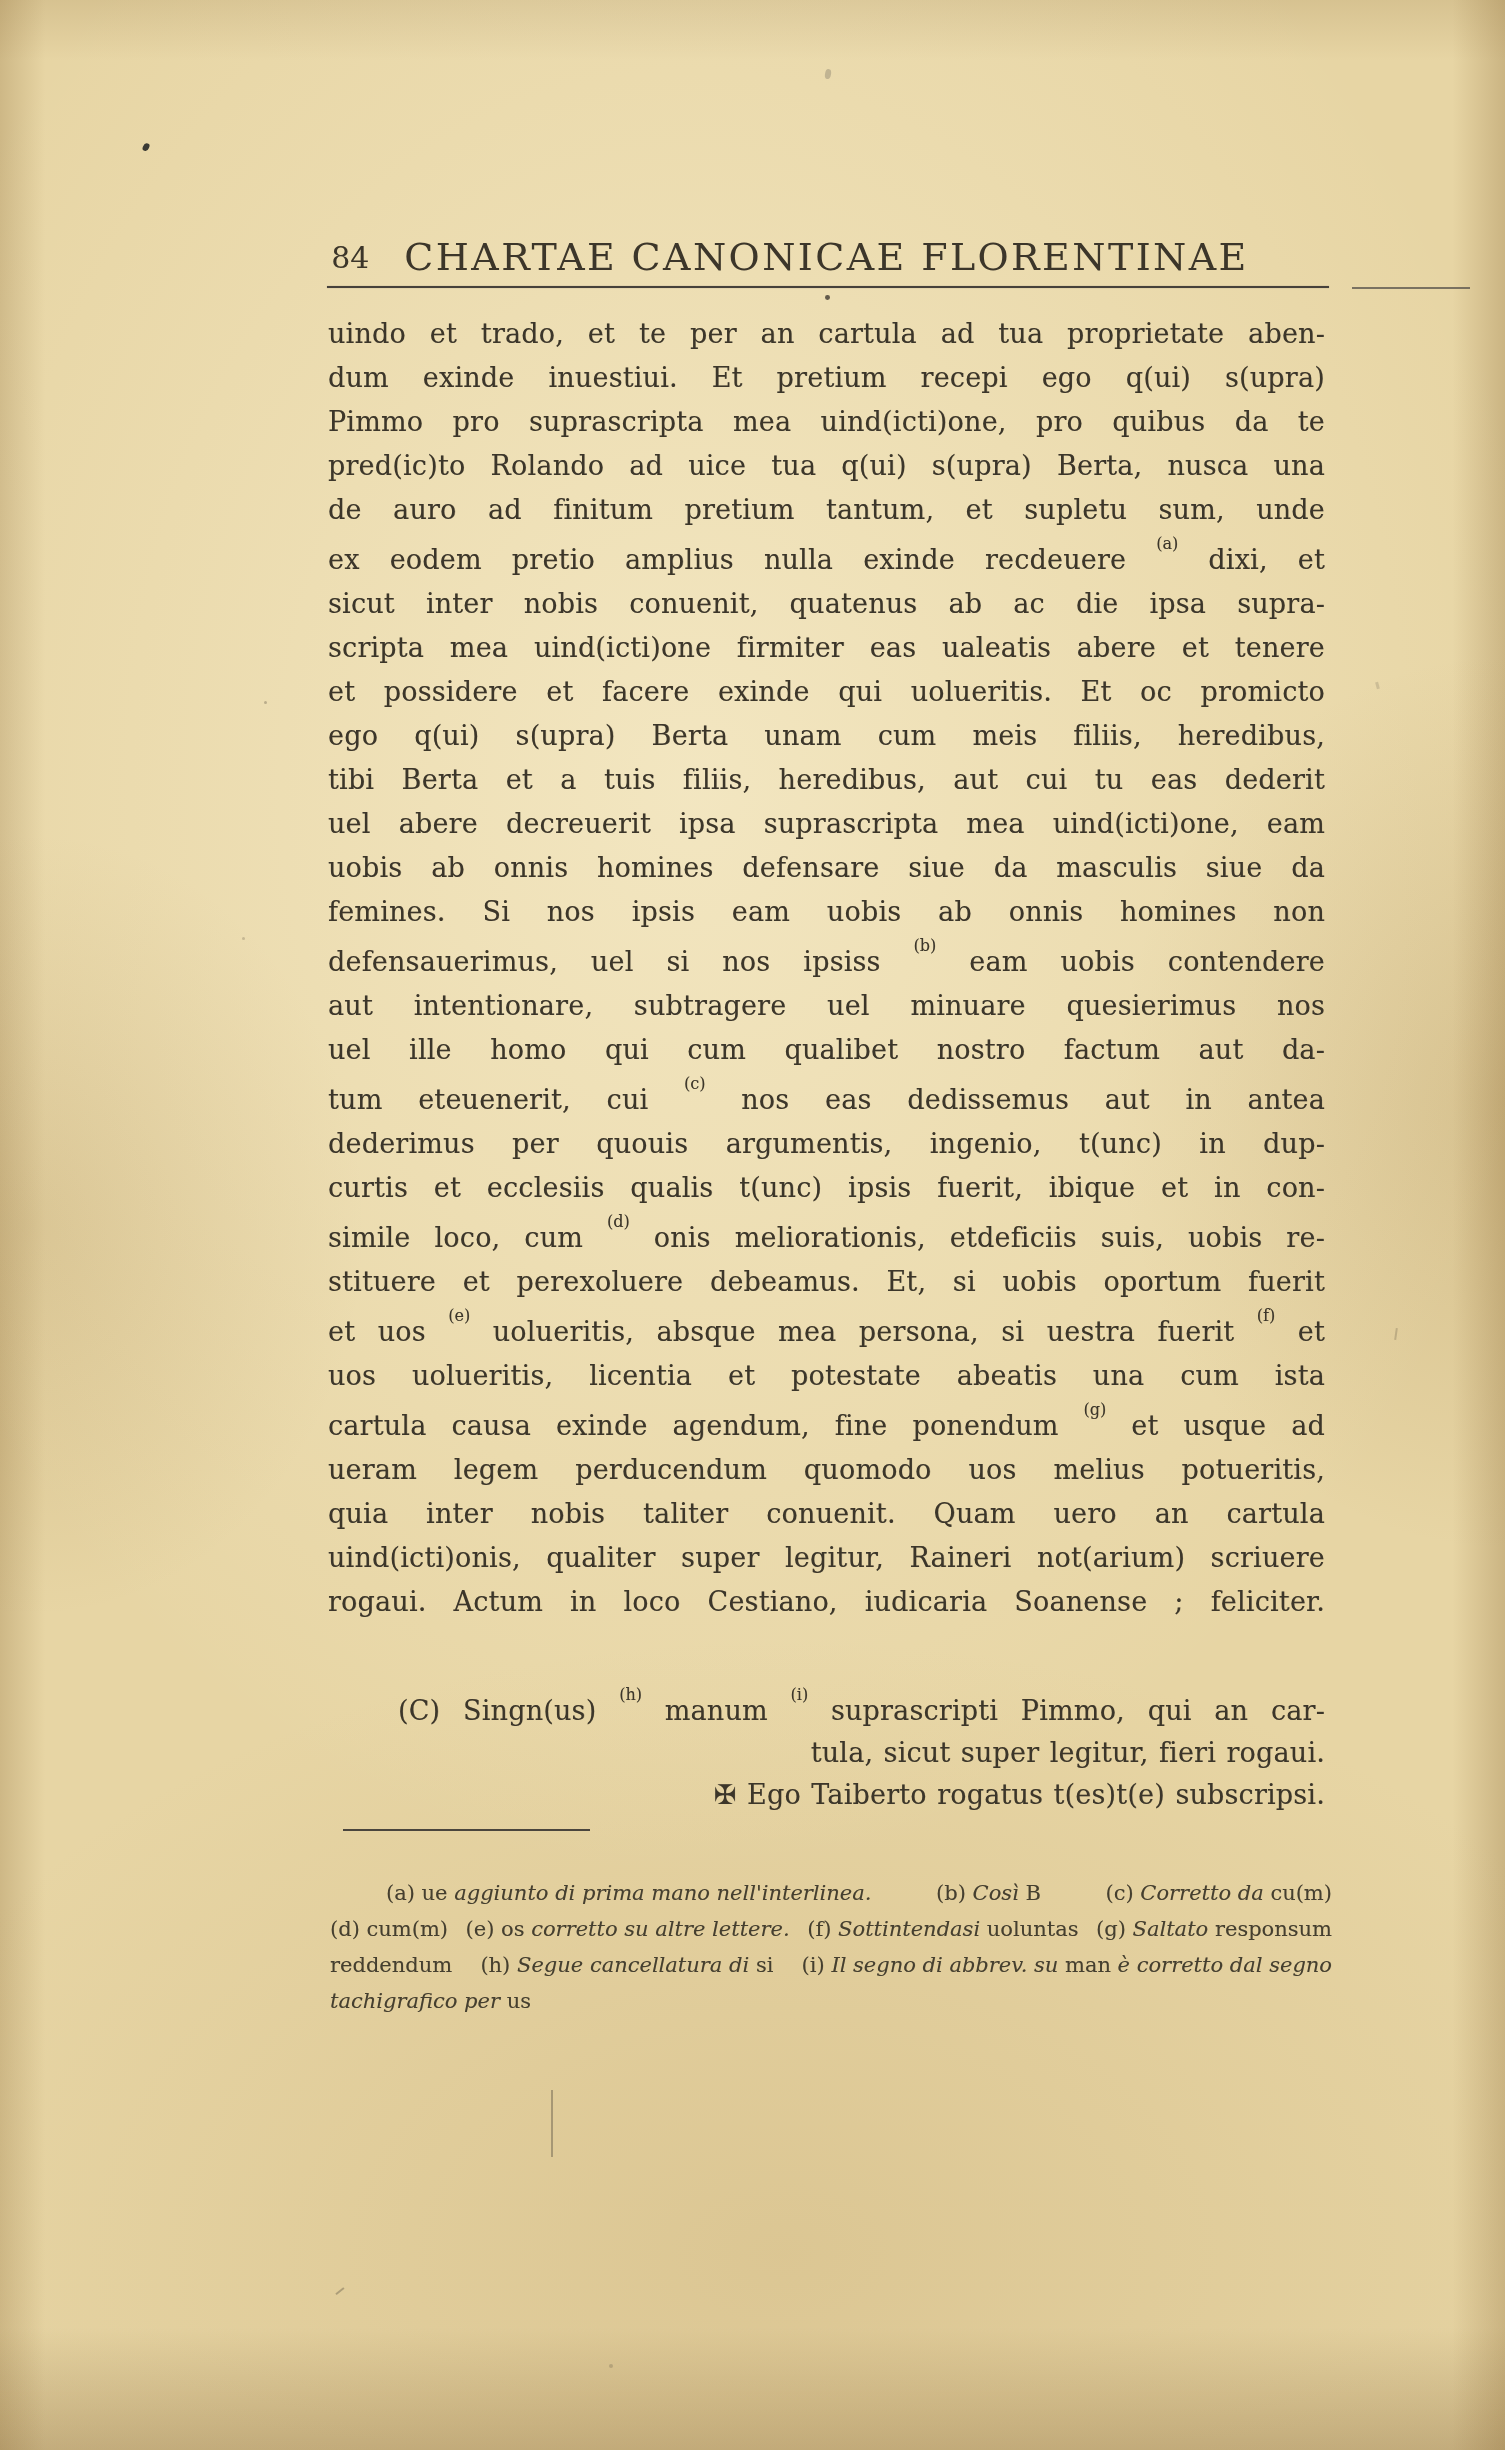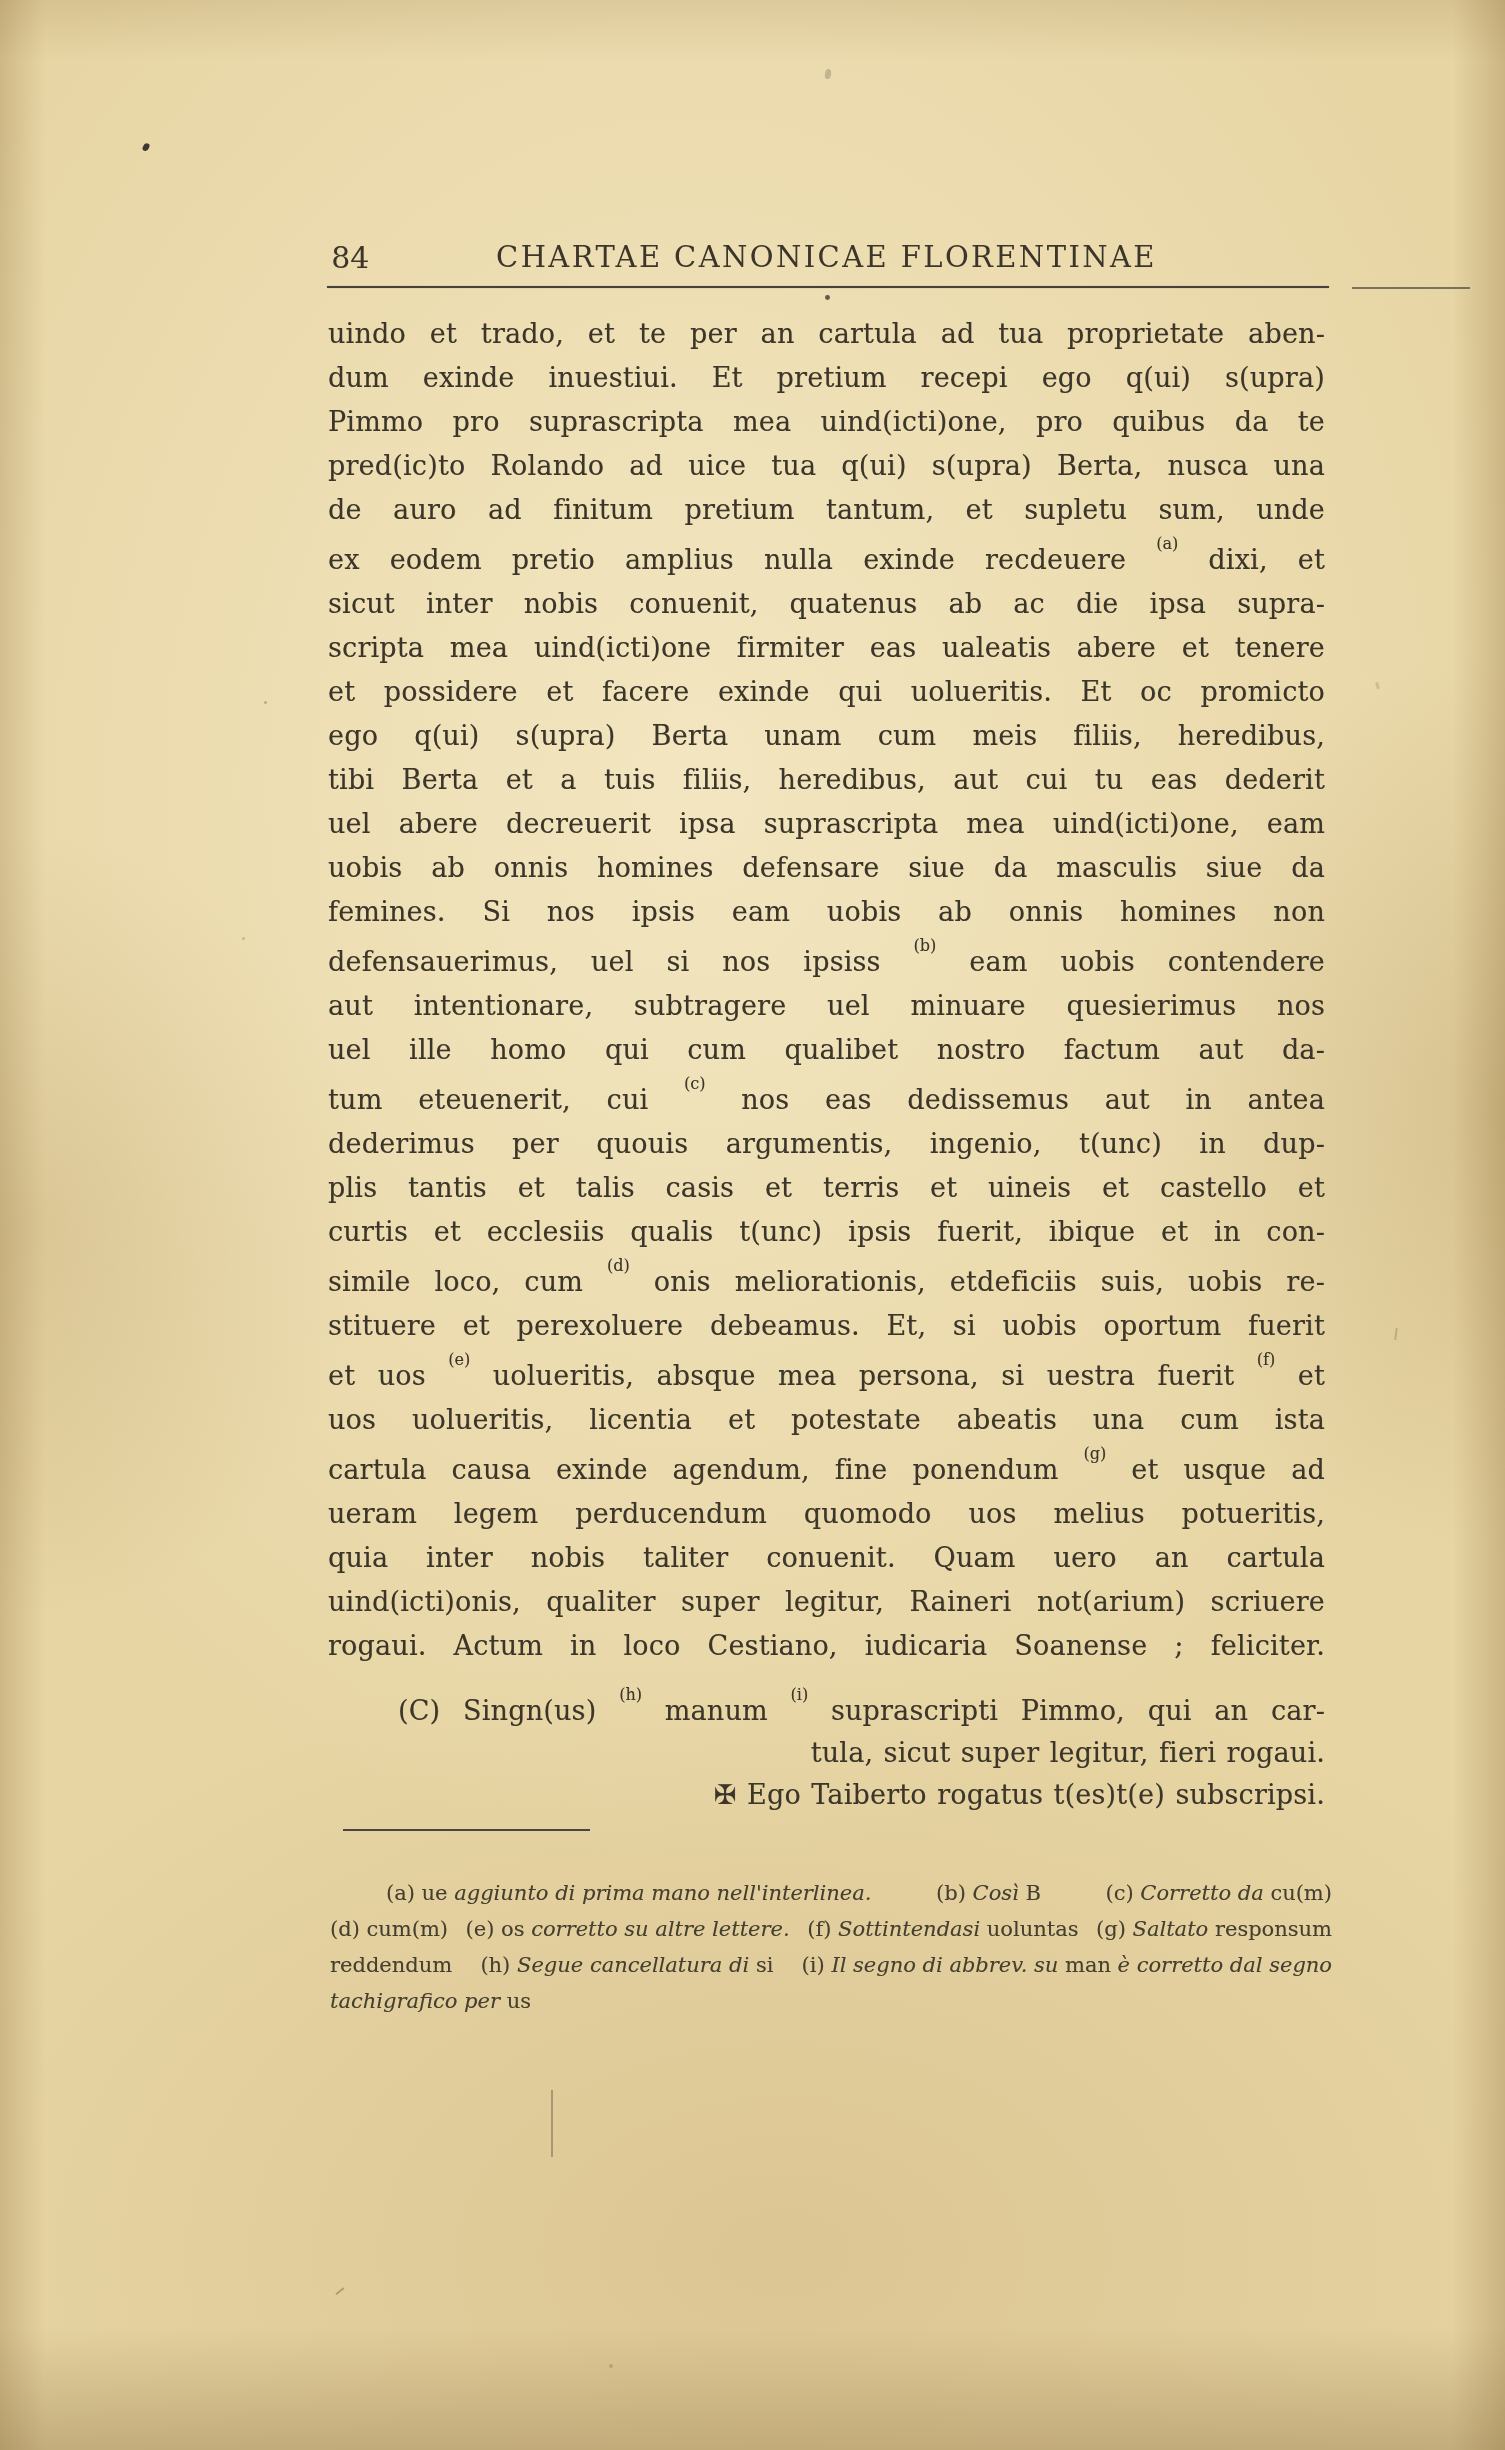--- a/index.html
+++ b/index.html
@@ -12,21 +12,21 @@
       radial-gradient(ellipse 1361px 881px at 52% 92%, rgba(190,160,104,0.28), rgba(190,160,104,0) 70%),
       radial-gradient(ellipse 480px 560px at 2% 50%, rgba(150,115,58,0.20), rgba(150,115,58,0) 70%),
       radial-gradient(ellipse 560px 641px at 100% 45%, rgba(150,115,58,0.22), rgba(150,115,58,0) 70%),
       linear-gradient(90deg, rgba(130,96,44,0.25) 0%, rgba(130,96,44,0) 3%, rgba(130,96,44,0) 96.5%, rgba(130,96,44,0.28) 100%),
       linear-gradient(180deg, rgba(130,96,44,0.16) 0%, rgba(130,96,44,0) 2.5%, rgba(130,96,44,0) 95%, rgba(112,80,36,0.30) 100%);
   }
   .ink{color:#3c362a;}
   
   .header{position:absolute;left:328px;top:240px;width:997px;height:37px;}
   .pagenum{position:absolute;left:3.2px;top:0;font-size:30px;line-height:35px;}
-  .runtitle{display:block;text-align:center;font-size:29px;line-height:35px;letter-spacing:2.4px;}
+  .runtitle{display:block;text-align:center;font-size:38px;line-height:35px;letter-spacing:2.4px;}
   .hrule{position:absolute;left:327px;top:286px;width:1002px;height:2.4px;background:#46413a;
          box-shadow:0 0 0.8px rgba(70,65,58,.8);}
   .hrule-ext{position:absolute;left:1352px;top:287px;width:118px;height:2.4px;background:#56504a;opacity:.75;}
   
   .body{position:absolute;left:328px;top:312px;width:997px;font-size:27px;line-height:44px;
         letter-spacing:0.2px;word-spacing:1.6px;text-shadow:0.3px 0.2px 0.4px rgba(60,54,42,.35);}
   .bline{text-align:justify;text-align-last:justify;white-space:nowrap;}
   .body sup,.sig sup{font-size:16px;position:relative;top:-10.4px;letter-spacing:0;}
   
   .sig{position:absolute;left:328px;top:1662px;width:997px;font-size:27px;line-height:42px;
@@ -80,21 +80,20 @@
     <div class="bline">ego q(ui) s(upra) Berta unam cum meis filiis, heredibus,</div>
     <div class="bline">tibi Berta et a tuis filiis, heredibus, aut cui tu eas dederit</div>
     <div class="bline">uel abere decreuerit ipsa suprascripta mea uind(icti)one, eam</div>
     <div class="bline">uobis ab onnis homines defensare siue da masculis siue da</div>
     <div class="bline">femines. Si nos ipsis eam uobis ab onnis homines non</div>
     <div class="bline">defensauerimus, uel si nos ipsiss <sup>(b)</sup> eam uobis contendere</div>
     <div class="bline">aut intentionare, subtragere uel minuare quesierimus nos</div>
     <div class="bline">uel ille homo qui cum qualibet nostro factum aut da-</div>
     <div class="bline">tum eteuenerit, cui <sup>(c)</sup> nos eas dedissemus aut in antea</div>
     <div class="bline">dederimus per quouis argumentis, ingenio, t(unc) in dup-</div>
-    <div class="bline">plis tantis et talis casis et terris et uineis et castello et</div>
     <div class="bline">curtis et ecclesiis qualis t(unc) ipsis fuerit, ibique et in con-</div>
     <div class="bline">simile loco, cum <sup>(d)</sup> onis meliorationis, etdeficiis suis, uobis re-</div>
     <div class="bline">stituere et perexoluere debeamus. Et, si uobis oportum fuerit</div>
     <div class="bline">et uos <sup>(e)</sup> uolueritis, absque mea persona, si uestra fuerit <sup>(f)</sup> et</div>
     <div class="bline">uos uolueritis, licentia et potestate abeatis una cum ista</div>
     <div class="bline">cartula causa exinde agendum, fine ponendum <sup>(g)</sup> et usque ad</div>
     <div class="bline">ueram legem perducendum quomodo uos melius potueritis,</div>
     <div class="bline">quia inter nobis taliter conuenit. Quam uero an cartula</div>
     <div class="bline">uind(icti)onis, qualiter super legitur, Raineri not(arium) scriuere</div>
     <div class="bline">rogaui. Actum in loco Cestiano, iudicaria Soanense ; feliciter.</div>

